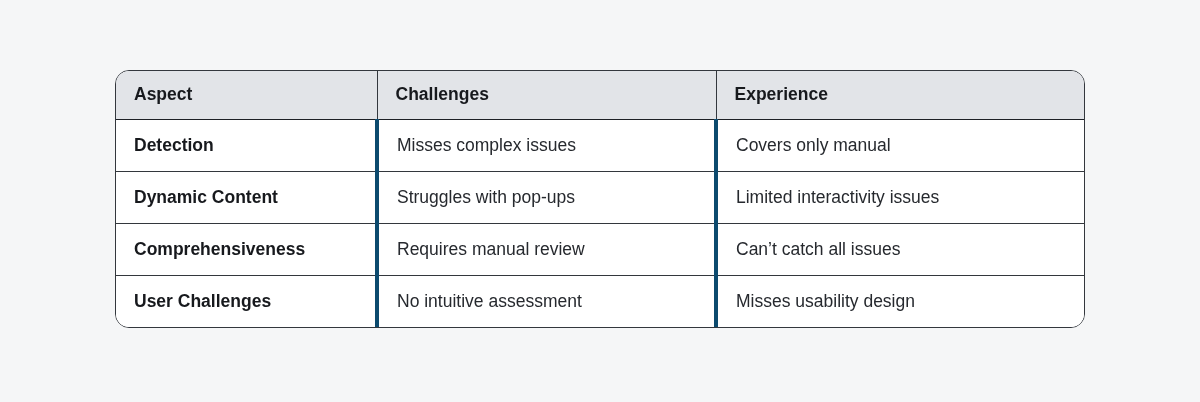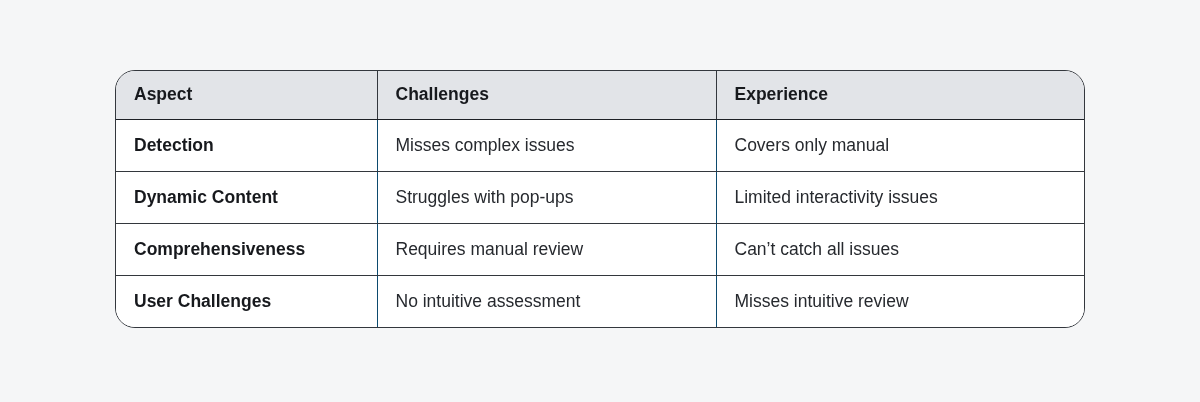--- a/index.html
+++ b/index.html
@@ -15,21 +15,21 @@
     overflow: hidden;
   }
   .table-card {
     position: absolute;
     left: 115px;
     top: 70px;
     width: 970px;
     height: 258px;
     background: #ffffff;
     border: 1.5px solid #33373d;
-    border-radius: 20px;
+    border-radius: 14px;
     overflow: hidden;
     box-sizing: border-box;
   }
   table.cmp {
     width: 100%;
     height: 100%;
     border-collapse: collapse;
     table-layout: fixed;
   }
   table.cmp col.c1 { width: 261px; }
@@ -55,21 +55,21 @@
     border-bottom: 1.8px solid #1d2025;
     border-right: 1px solid #33373d;
   }
   table.cmp thead th:last-child { border-right: none; }
 
   table.cmp tbody tr { height: 52px; background: #ffffff; }
   table.cmp tbody td {
     color: #26292e;
     font-weight: 400;
     border-bottom: 1px solid #33373d;
-    border-right: 1px solid #0c4a6e;
+    border-right: 4px solid #0c4a6e;
   }
   table.cmp tbody td:last-child { border-right: none; }
   table.cmp tbody tr:last-child td { border-bottom: none; }
   table.cmp tbody td.aspect {
     font-weight: 700;
     color: #17191d;
   }
 </style>
 </head>
 <body>
@@ -100,17 +100,17 @@
         <td>Limited interactivity issues</td>
       </tr>
       <tr>
         <td class="aspect">Comprehensiveness</td>
         <td>Requires manual review</td>
         <td>Can’t catch all issues</td>
       </tr>
       <tr>
         <td class="aspect">User Challenges</td>
         <td>No intuitive assessment</td>
-        <td>Misses intuitive review</td>
+        <td>Misses usability design</td>
       </tr>
     </tbody>
   </table>
 </div>
 
 </body></html>

